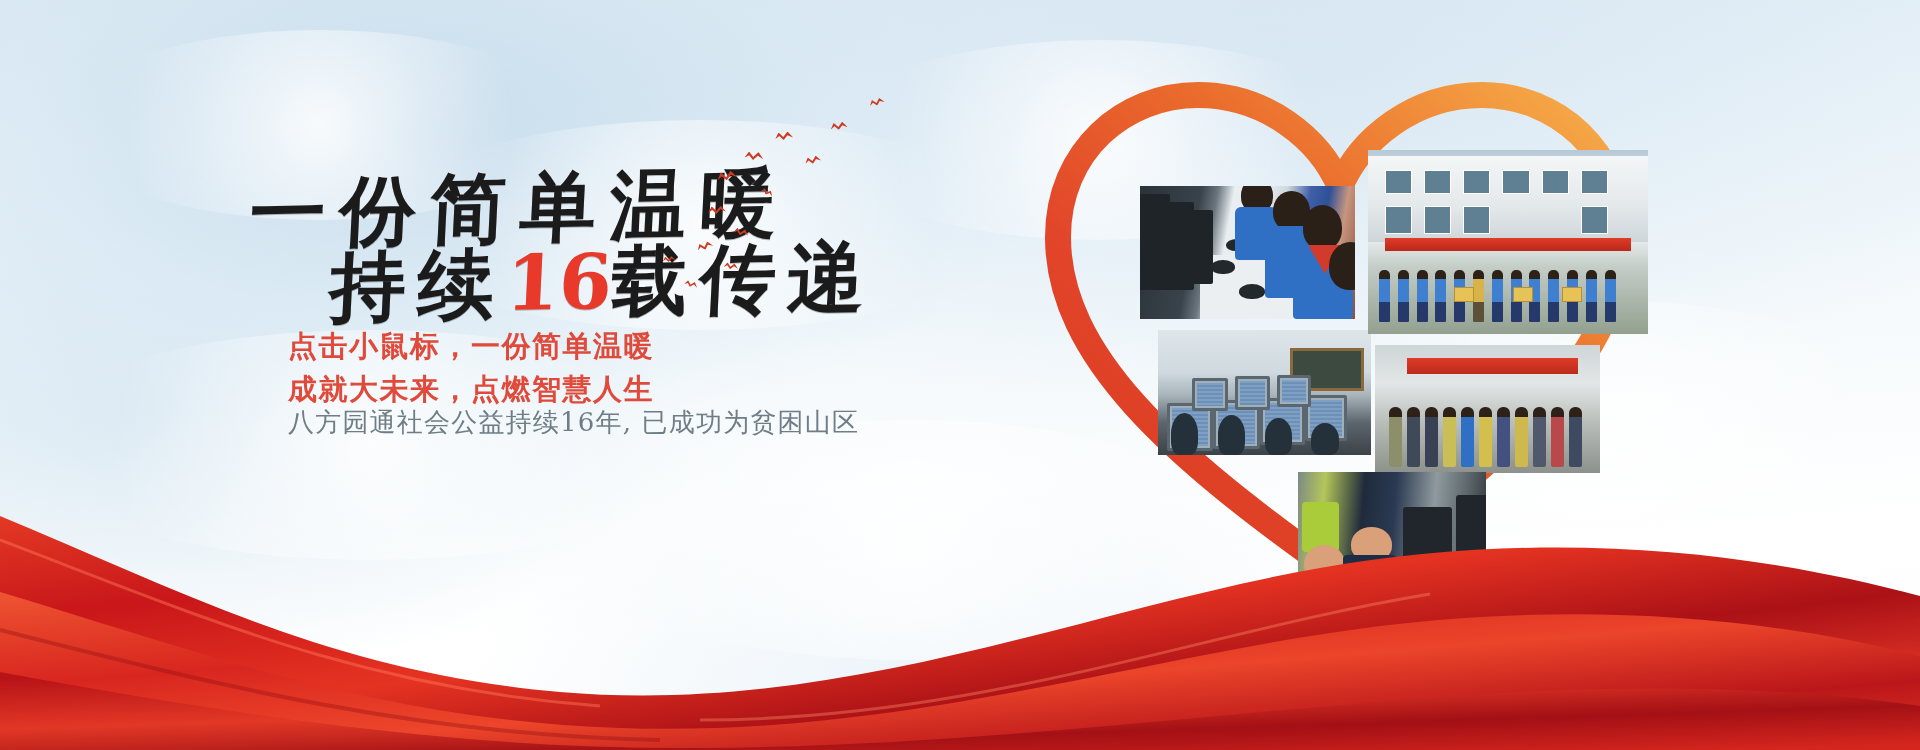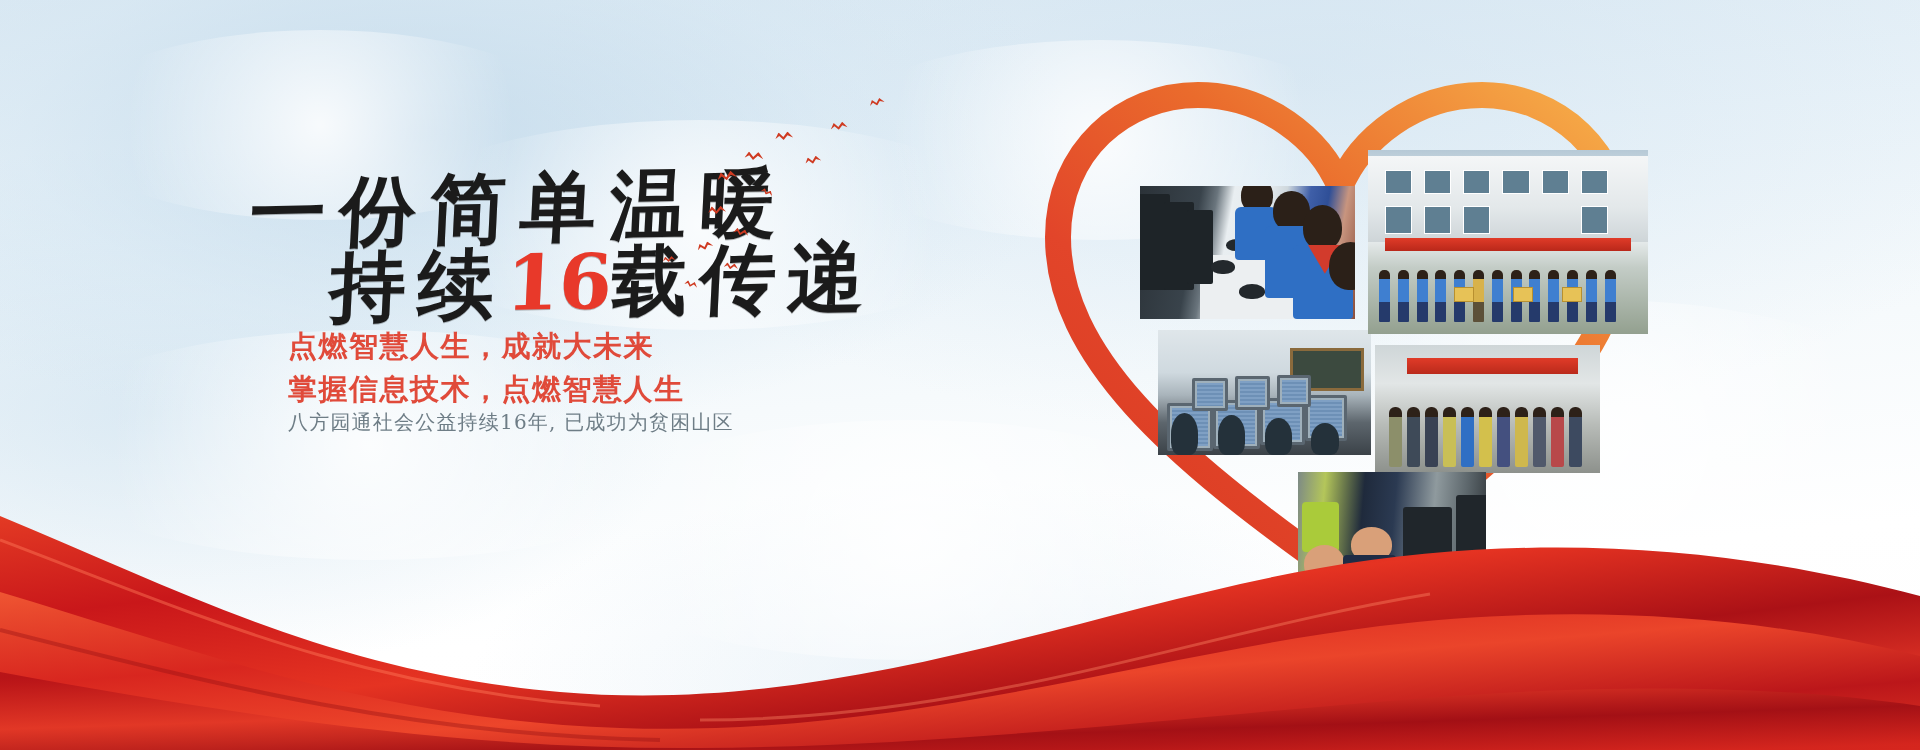--- a/index.html
+++ b/index.html
@@ -94,21 +94,21 @@
     white-space: nowrap;
   }
 
   
   .desc {
     position: absolute;
     left: 288px;
     top: 406px;
     color: #6e7d86;
     font-family: "DejaVu Serif", serif;
-    font-size: 20px;
+    font-size: 26px;
     line-height: 33px;
     letter-spacing: 1.2px;
     white-space: nowrap;
   }
 
   
   .birds { position: absolute; left: 700px; top: 80px; width: 220px; height: 230px; }
   .bird {
     position: absolute;
     width: 18px; height: 9px;
@@ -252,22 +252,22 @@
     <div class="cloud c5"></div>
     <div class="cloud c6"></div>
   </div>
 
   <div class="headline">
     <div class="hl-line1">一份简单温暖</div>
     <div class="hl-line2"><span>持续</span><span class="hl-num">16</span><span>载传递</span></div>
   </div>
 
   <div class="subhead">
-    <div>点燃智慧人生，成就大未来</div>
-    <div>掌握信息技术，点燃智慧人生</div>
+    <div>点击小鼠标，一份简单温暖</div>
+    <div>成就大未来，点燃智慧人生</div>
   </div>
 
   <div class="desc">
     <div>八方园通社会公益持续16年, 已成功为贫困山区</div>
   </div>
 
   <div class="birds">
     <div class="bird" style="left:168px; top:18px;  transform:rotate(-16deg) scale(0.85);"></div>
     <div class="bird" style="left:130px; top:42px;  transform:rotate(-8deg)  scale(0.95);"></div>
     <div class="bird" style="left:75px;  top:52px;  transform:rotate(-6deg)  scale(1.0);"></div>

